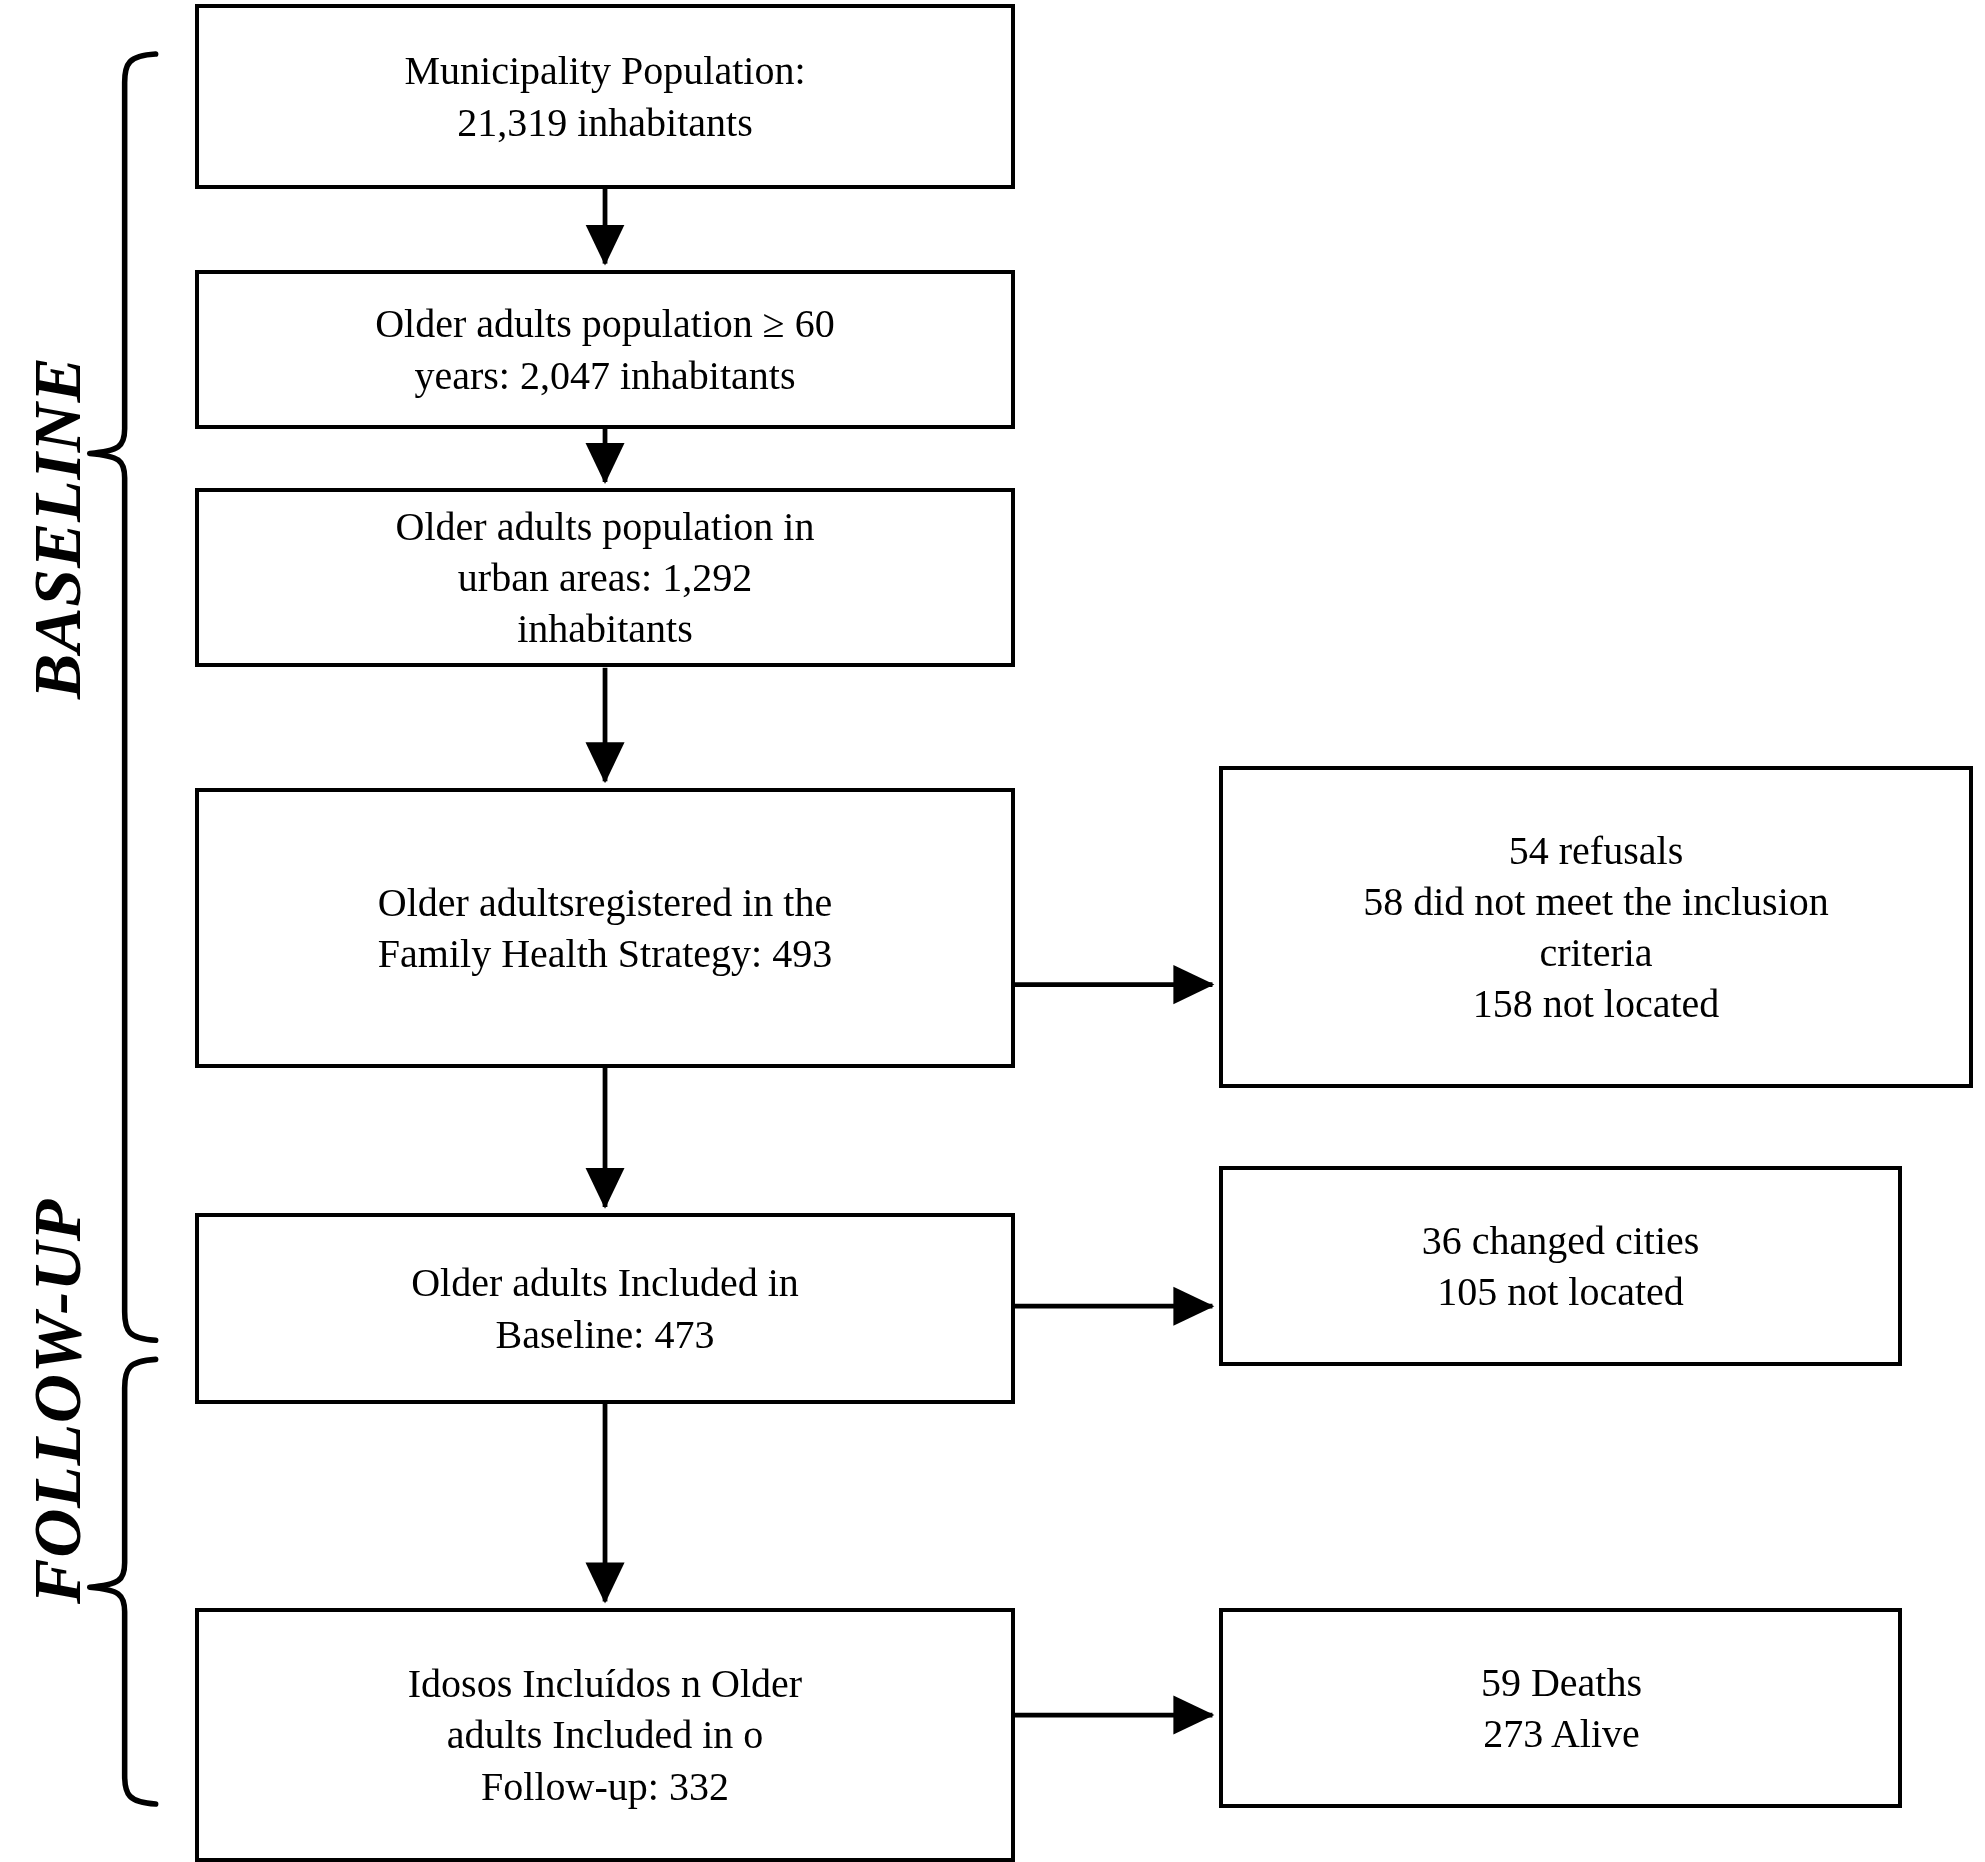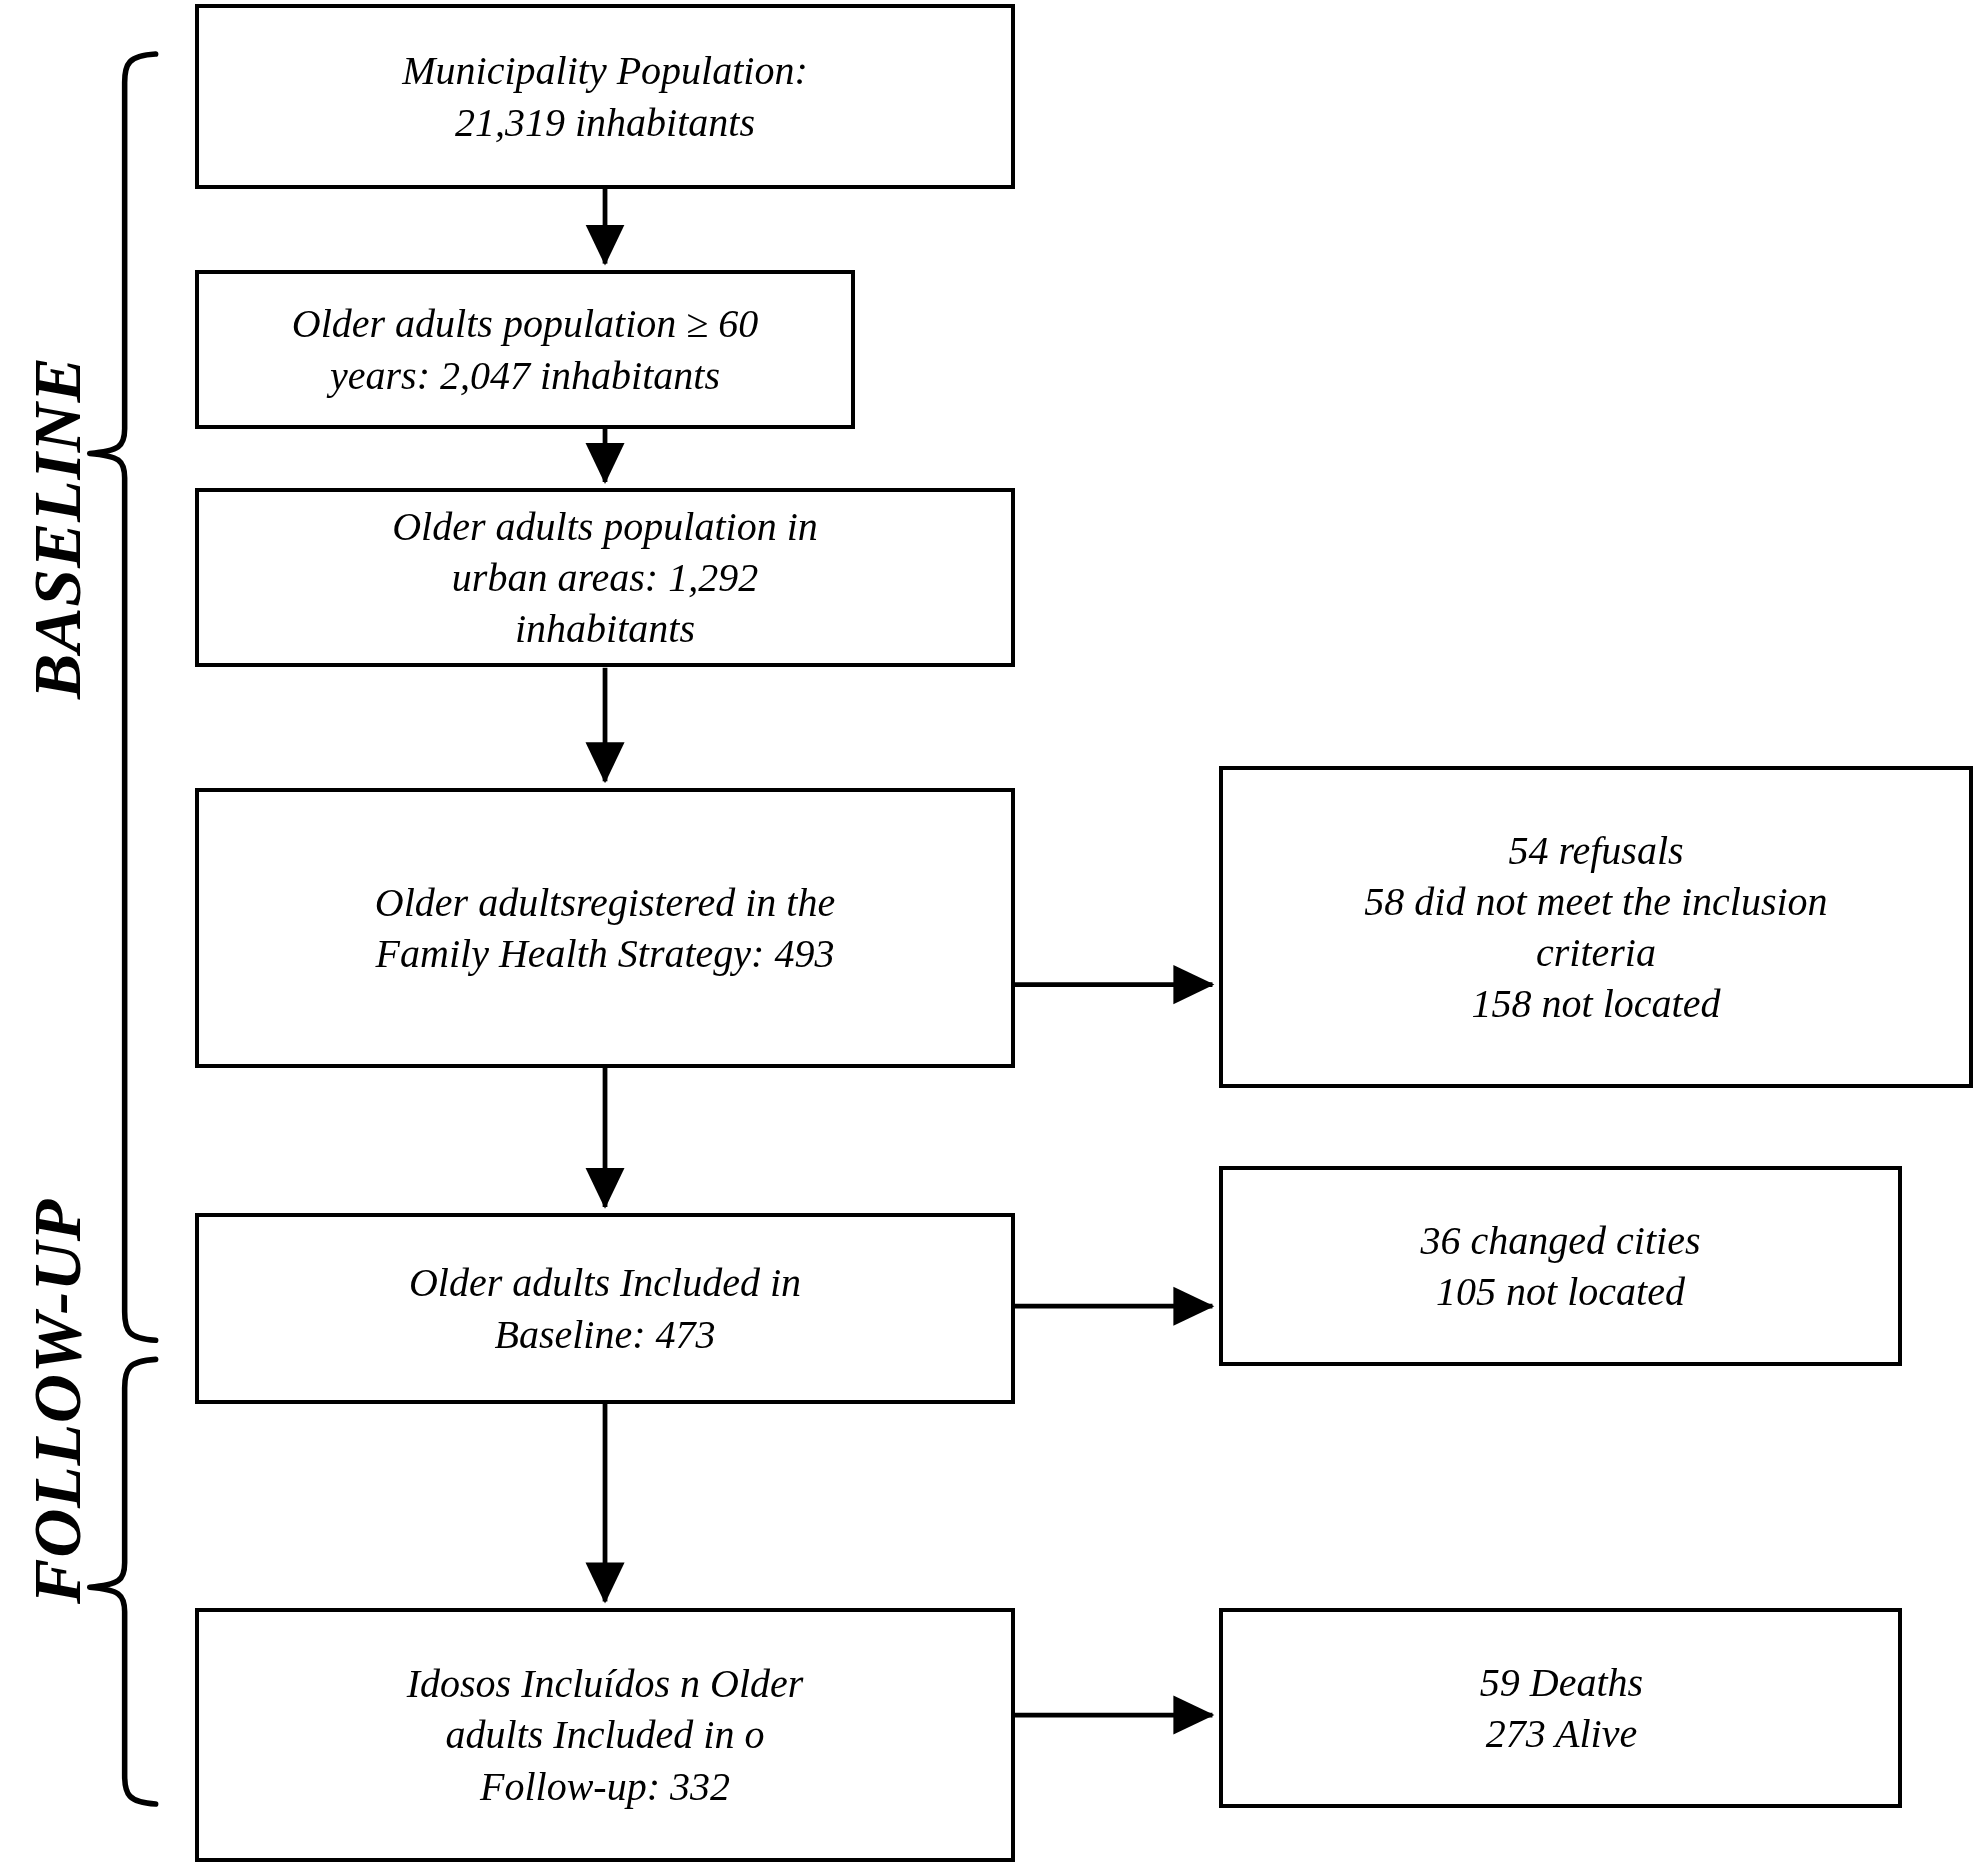--- a/index.html
+++ b/index.html
@@ -23,21 +23,20 @@
     border: 4px solid #000000;
     background: #ffffff;
     display: flex;
     align-items: center;
     justify-content: center;
     text-align: center;
     line-height: 1.28;
     font-size: 40px;
     padding: 4.8px 11px;
     white-space: pre-line;
-    font-style: italic;
   }
   .box-text {
     display: block;
     width: 100%;
     white-space: pre-line;
   }
   
   .stage-label {
     position: absolute;
     font-style: italic;
@@ -101,21 +100,21 @@
   </div>
   <div class="stage-label" style="left: 17.5px; top: 1604px; transform: rotate(-90deg);">
     <span>FOLLOW-UP</span>
   </div>
 
   <div class="box" style="left:195px; top:4px; width:820px; height:185px;">
     <span class="box-text">Municipality Population:
 21,319 inhabitants</span>
   </div>
 
-  <div class="box" style="left:195px; top:270px; width:660px; height:159px;">
+  <div class="box" style="left:195px; top:270px; width:820px; height:159px;">
     <span class="box-text">Older adults population ≥ 60
 years: 2,047 inhabitants</span>
   </div>
 
   <div class="box" style="left:195px; top:488px; width:820px; height:179px;">
     <span class="box-text">Older adults population in
 urban areas: 1,292
 inhabitants</span>
   </div>
 

